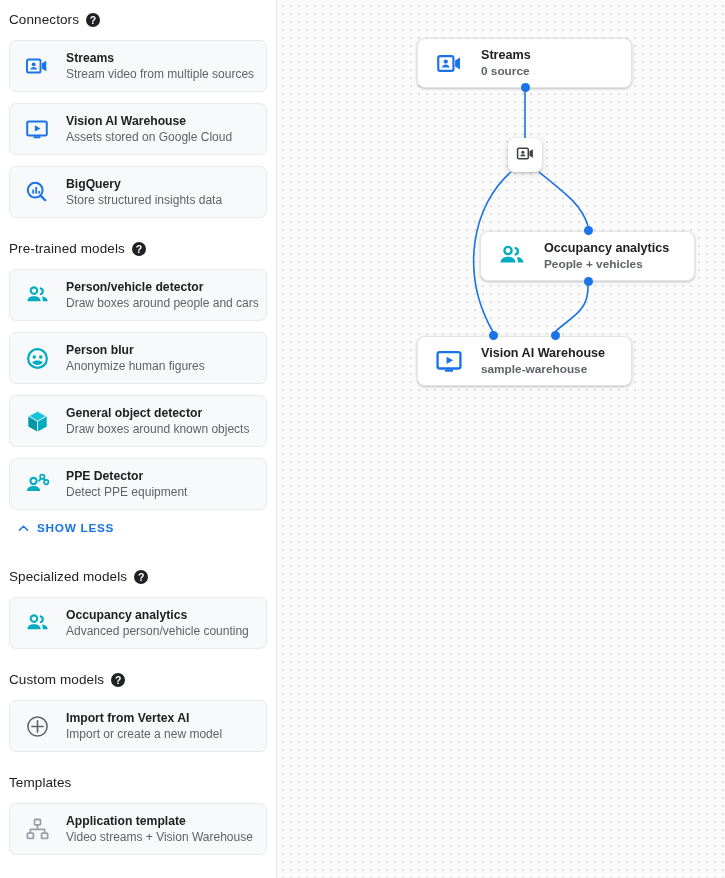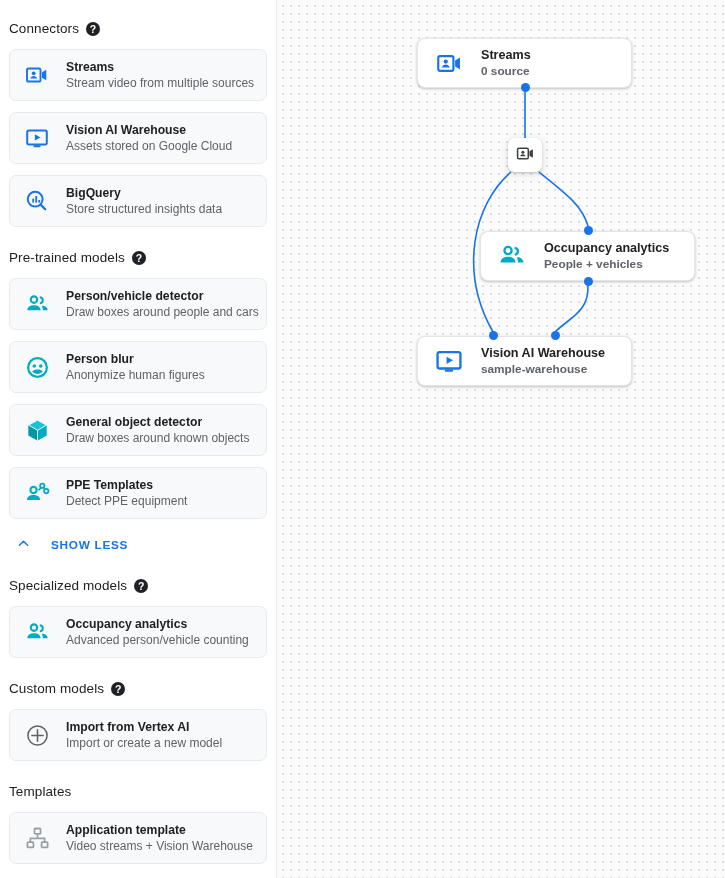--- a/index.html
+++ b/index.html
@@ -10,21 +10,21 @@
     font-family: "Liberation Sans", sans-serif;
     background: #ffffff;
   }
   #app { position: relative; width: 725px; height: 878px; display: flex; }
 
   
   #sidebar {
     width: 277px; height: 878px;
     background: #ffffff;
     border-right: 1px solid #e8eaed;
-    padding: 9px 9px;
+    padding: 0 9px;
     overflow: hidden;
     flex: 0 0 277px;
   }
   .section-header {
     display: flex; align-items: center; gap: 7px;
     font-size: 13.5px; color: #202124;
     margin: 0; padding: 0;
     height: 40px;
     line-height: 40px;
     font-weight: 400;
@@ -56,21 +56,21 @@
   .card-text { display: flex; flex-direction: column; justify-content: center; min-width: 0; }
   .card-title {
     font-size: 12.2px; font-weight: 700; color: #202124;
     line-height: 15px; white-space: nowrap;
   }
   .card-sub {
     font-size: 12px; color: #5f6368;
     line-height: 15px; margin-top: 1px; white-space: nowrap;
   }
   .show-less {
-    display: flex; align-items: center; gap: 20px;
+    display: flex; align-items: flex-start; gap: 6px;
     color: #1a73e8; font-size: 11.8px; font-weight: 700;
     letter-spacing: 0.7px;
     height: 30px; margin-top: 3px; margin-bottom: 6px;
     cursor: pointer; padding-left: 7px;
   }
   .chev { display: block; }
 
   
   #canvas {
     position: relative;
@@ -233,21 +233,21 @@
         <svg width="25" height="25" viewBox="0 0 24 24">
           <circle cx="8.2" cy="8.6" r="3" fill="none" stroke="#00acc1" stroke-width="2"></circle>
           <path d="M1.9 18.2c0-3 2.8-4.7 6.3-4.7s6.3 1.7 6.3 4.7z" fill="#00acc1"></path>
           <circle cx="16.6" cy="4.6" r="2.1" fill="none" stroke="#00acc1" stroke-width="1.7"></circle>
           <circle cx="20.4" cy="9.7" r="2.1" fill="none" stroke="#00acc1" stroke-width="1.7"></circle>
           <path d="M15.4 6.4l-2 2.1" stroke="#00acc1" stroke-width="1.6" stroke-linecap="round"></path>
           <path d="M18.3 6.1l.9 1.9" stroke="#00acc1" stroke-width="1.6" stroke-linecap="round"></path>
         </svg>
       </span>
       <span class="card-text">
-        <span class="card-title">PPE Templates</span>
+        <span class="card-title">PPE Detector</span>
         <span class="card-sub">Detect PPE equipment</span>
       </span>
     </div>
 
     <div class="show-less">
       <span class="chev">
         <svg width="15" height="15" viewBox="0 0 24 24">
           <path d="M5.5 14.8L12 8.4l6.5 6.4" fill="none" stroke="#1a73e8" stroke-width="2.3" stroke-linecap="round" stroke-linejoin="round"></path>
         </svg>
       </span>

